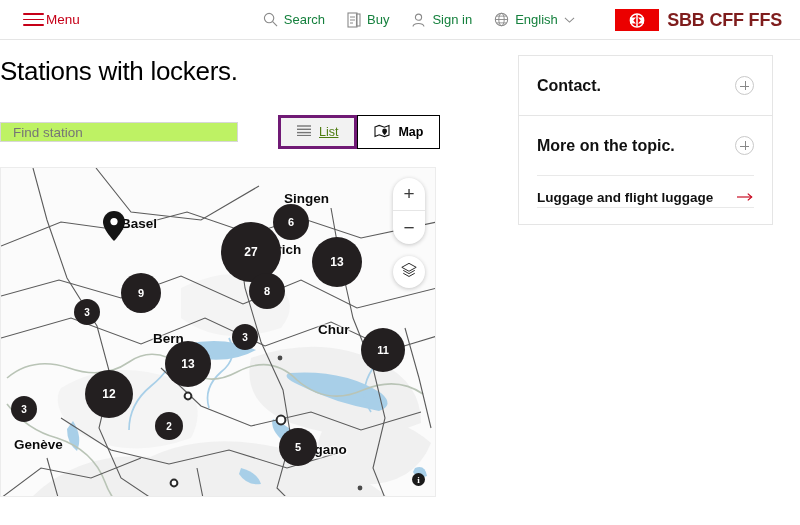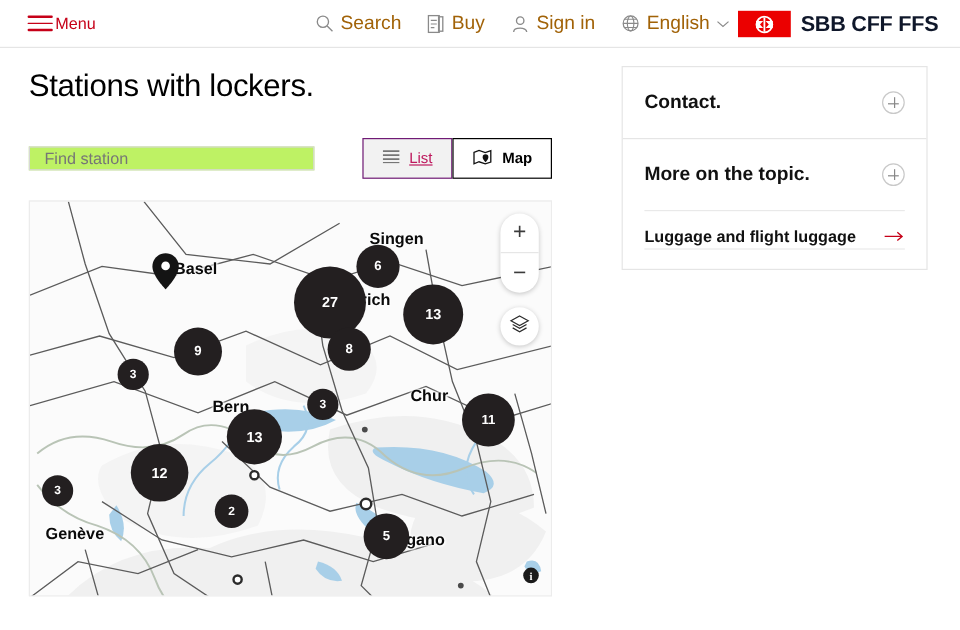--- a/index.html
+++ b/index.html
@@ -21,50 +21,50 @@
   .menu-btn {
     display: flex; align-items: center; gap: 2px;
     margin-left: 23px;
     cursor: pointer;
   }
   .burger { width: 21px; display: flex; flex-direction: column; gap: 4px; }
   .burger span { display: block; height: 1.5px; background: #c60018; border-radius: 1px; }
   .menu-label { color: #c60018; font-size: 13.5px; }
 
   .nav { display: flex; align-items: center; gap: 22px; margin-left: 183px; }
-  .nav-item { display: flex; align-items: center; gap: 6px; cursor: pointer; color: #a16207; font-size: 16px; }
+  .nav-item { display: flex; align-items: center; gap: 6px; cursor: pointer; color: #15803d; font-size: 13px; }
   .nav-item svg { display: block; }
 
   .logo-wrap { position: absolute; right: 18px; top: 9px; display: flex; align-items: center; gap: 8px; cursor: pointer; }
   .logo-box { width: 44px; height: 22px; background: #eb0000; display: flex; align-items: center; justify-content: center; }
-  .logo-text { font-size: 18px; font-weight: bold; color: #0f172a; letter-spacing: -0.2px; }
+  .logo-text { font-size: 18px; font-weight: bold; color: #7f1d1d; letter-spacing: -0.2px; }
 
   
   .page { display: flex; padding-top: 12px; }
-  .left { width: 500px; padding-left: 24px; }
+  .left { width: 500px; }
   .right { width: 300px; padding-left: 18px; padding-top: 3px; }
 
   .page-title { font-size: 26px; font-weight: normal; color: #000; letter-spacing: -0.3px; margin-top: 4px; }
 
   .controls { display: flex; align-items: center; margin-top: 28px; }
   .find-input {
     width: 238px; height: 20px;
     border: 1px solid #d7d7d7; background: #bef264;
     font-size: 13.5px; color: #767676;
     padding: 0 12px; outline: none;
     font-family: "Liberation Sans", sans-serif;
   }
   .find-input::placeholder { color: #767676; }
 
   .toggle { display: flex; margin-left: 40px; height: 34px; }
   .toggle-btn {
     display: flex; align-items: center; justify-content: center; gap: 8px;
     font-size: 12.5px; cursor: pointer; padding: 0 16px;
   }
-  .toggle-btn.inactive { background: #f2f2f2; color: #be185d; border: 1px solid #701a75; text-decoration: underline; }
+  .toggle-btn.inactive { background: #f2f2f2; color: #4d7c0f; border: 3px solid #701a75; text-decoration: underline; }
   .toggle-btn.active { background: #fff; color: #000; font-weight: bold; border: 1.5px solid #000; }
 
   
   .map {
     position: relative;
     margin-top: 18px;
     width: 436px; height: 330px;
     background: #f7f7f7;
     overflow: hidden;
     border: 1px solid #ececec;

